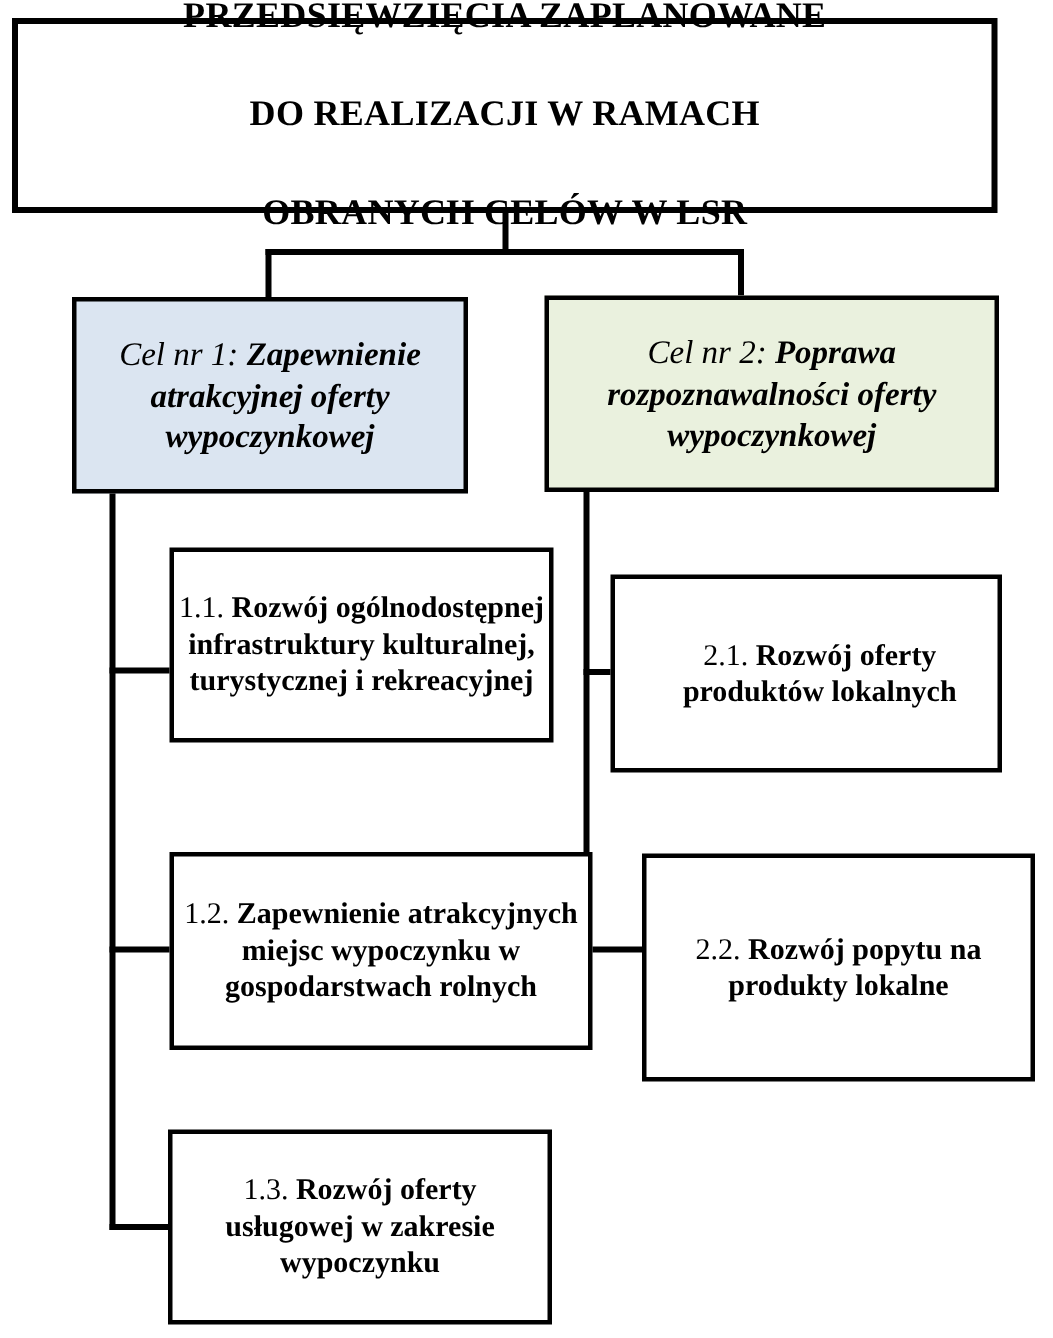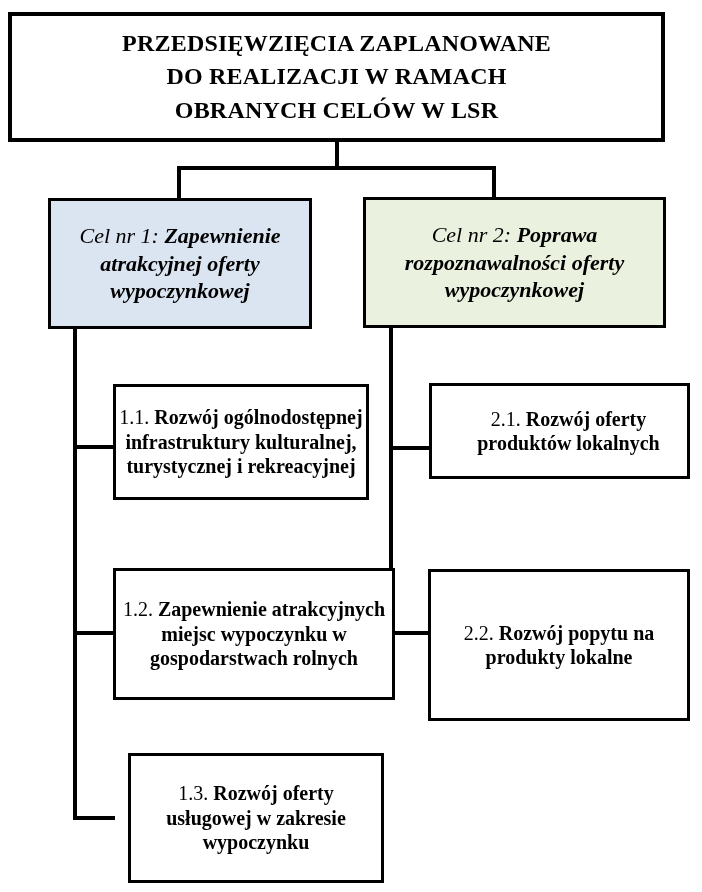--- a/index.html
+++ b/index.html
@@ -28,39 +28,40 @@
     text-align: center;
   }
   .title-box {
     left: 8px; top: 12px;
     width: 657px; height: 130px;
     border-width: 4px;
     font-size: 24px;
     font-weight: bold;
     line-height: 1.38;
     letter-spacing: 0.2px;
+    gap: 32px;
   }
   .goal-box {
     width: 264px; height: 131px;
     font-size: 22px;
     line-height: 1.26;
     padding: 0 2px;
     font-style: italic;
   }
   .goal-1 { left: 48px;  top: 198px; }
   .goal-2 { left: 363px; top: 197px; width: 303px; text-align: center; }
   .project-box {
     font-size: 20px;
     line-height: 1.22;
     padding: 0 2px;
   }
-  .p11 { left: 113px; top: 384px; width: 256px; height: 116px; align-items: center; }
+  .p11 { left: 113px; top: 365px; width: 256px; height: 130px; align-items: center; }
   .p12 { left: 113px; top: 568px; width: 282px; height: 132px; }
-  .p13 { left: 112px; top: 753px; width: 256px; height: 130px; margin-left: 16px; }
-  .p21 { left: 429px; top: 383px; width: 261px; height: 96px; padding-left: 20px; }
+  .p13 { left: 112px; top: 753px; width: 256px; height: 130px; }
+  .p21 { left: 407px; top: 383px; width: 261px; height: 132px; padding-left: 20px; }
   .p22 { left: 428px; top: 569px; width: 262px; height: 152px; }
   .goal-box b, .project-box b { font-weight: bold; }
   .line {
     position: absolute;
     background: #000000;
   }
   
   .stem-top     { left: 335px; top: 142px; width: 4px;   height: 28px; }
   .h-bar        { left: 177px; top: 166px; width: 319px; height: 4px;  }
   .drop-left    { left: 177px; top: 166px; width: 4px;   height: 32px; }

